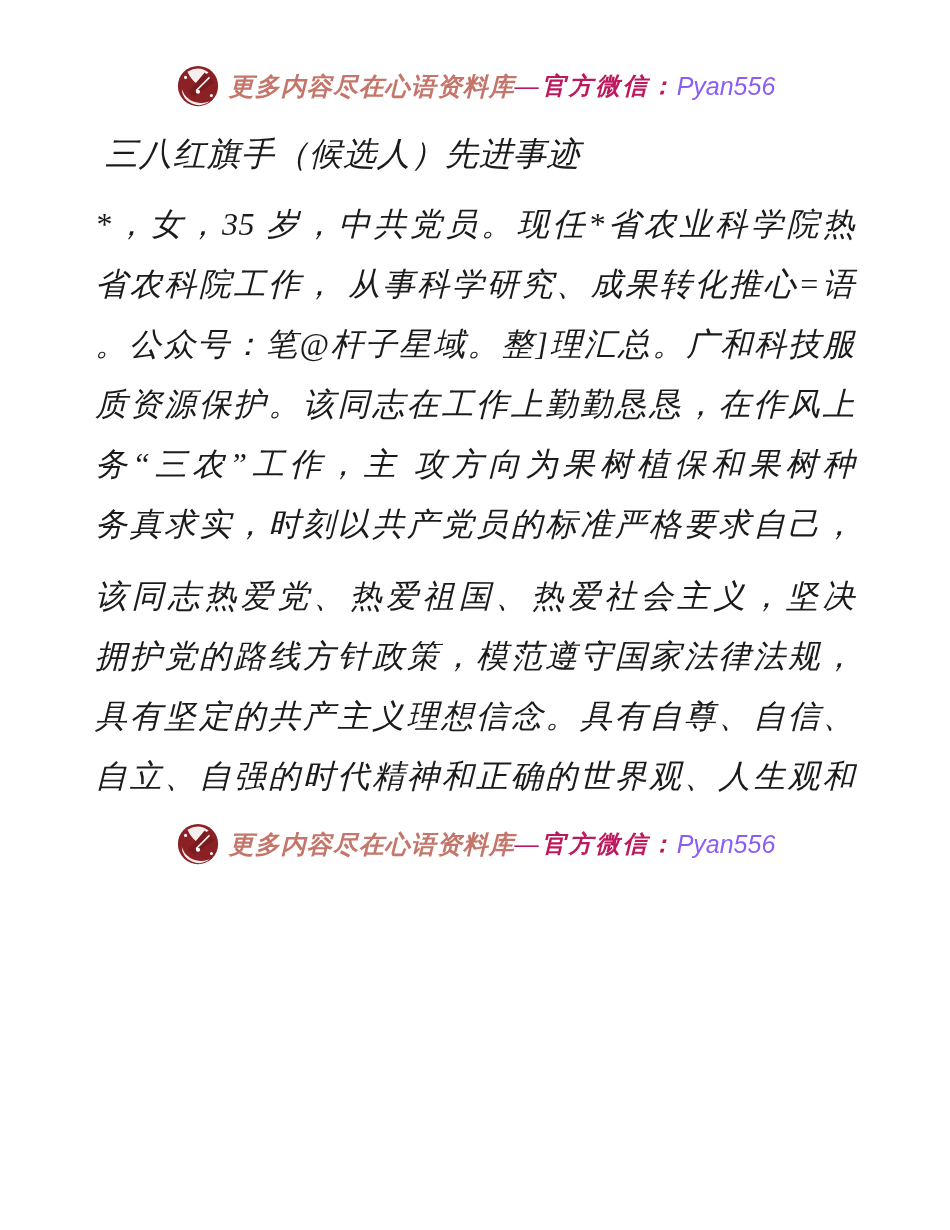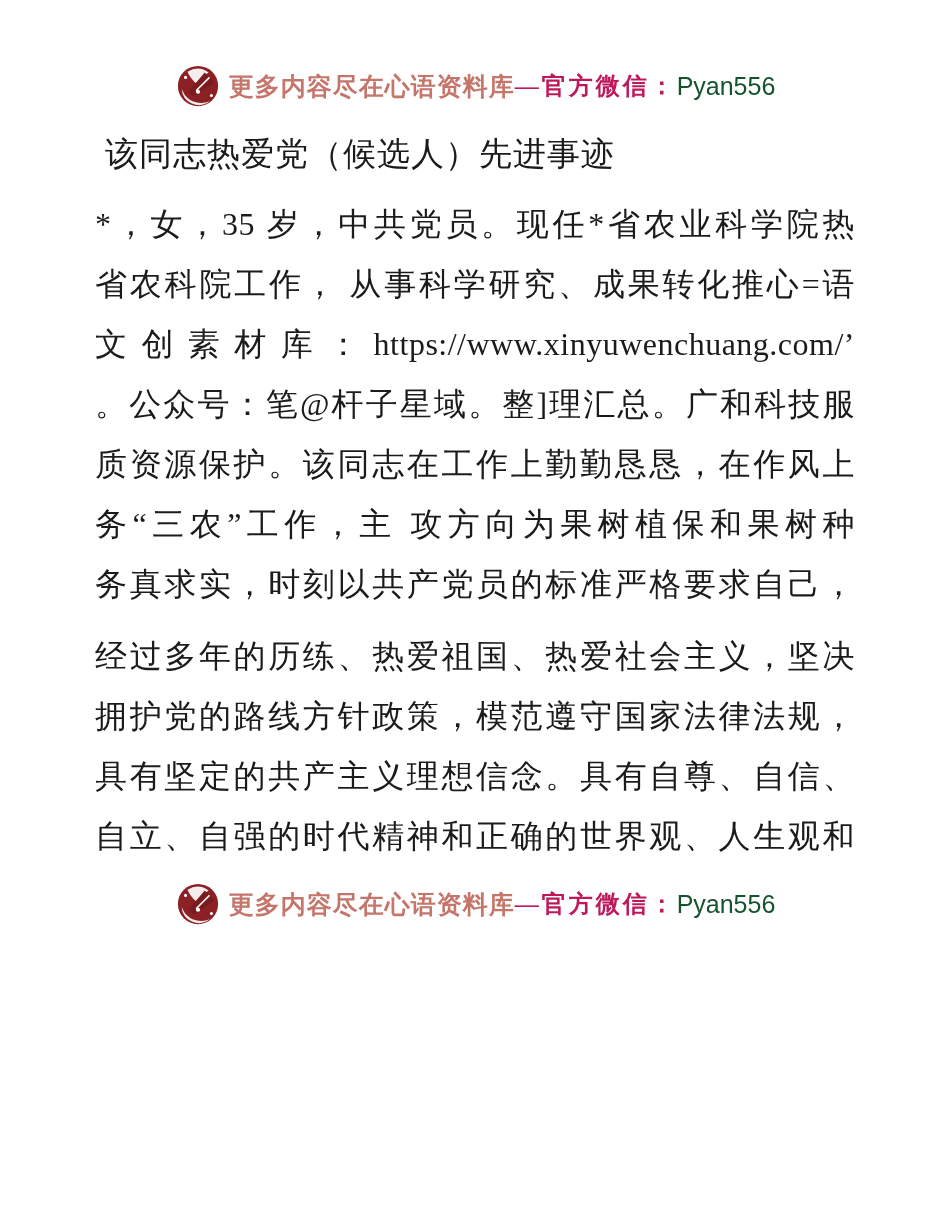--- a/index.html
+++ b/index.html
@@ -12,20 +12,21 @@
     height: 1230px;
     overflow: hidden;
     font-family: "Liberation Serif", "DejaVu Serif", serif;
     color: #1b1b1b;
   }
   .doc {
     box-sizing: border-box;
     width: 950px;
     height: 1230px;
     padding: 62px 95px 12px 95px;
+    font-style: italic;
   }
   
   .watermark {
     display: flex;
     align-items: center;
     justify-content: center;
     height: 48px;
     white-space: nowrap;
   }
   .watermark .logo {
@@ -43,21 +44,21 @@
   }
   .wm-channel {
     font-size: 24px;
     font-weight: bold;
     letter-spacing: 3px;
     color: #be185d;
   }
   .wm-id {
     font-family: "Liberation Sans", "DejaVu Sans", sans-serif;
     font-size: 25px;
-    color: #14532d;
+    color: #8b5cf6;
   }
   .watermark.footer { margin-top: 14px; }
   
   .title {
     margin: 18px 0 0 0;
     font-size: 33px;
     font-weight: normal;
     line-height: 52px;
     text-indent: 10px;
     letter-spacing: 1px;
@@ -96,35 +97,34 @@
         <circle cx="24" cy="30" r="2.2" fill="#ffffff"></circle>
         <circle cx="11" cy="15" r="1.6" fill="#ffffff"></circle>
         <circle cx="38" cy="34" r="1.6" fill="#ffffff"></circle>
       </svg>
     </span>
     <span class="wm-brand">更多内容尽在心语资料库</span>
     <span class="wm-channel">—官方微信：</span>
     <span class="wm-id">Pyan556</span>
   </div>
 
-  <h1 class="title">该同志热爱党（候选人）先进事迹</h1>
+  <h1 class="title">三八红旗手（候选人）先进事迹</h1>
 
   <div class="para">
     <div class="line">*，女，35 岁，中共党员。现任*省农业科学院热</div>
     <div class="line">省农科院工作， 从事科学研究、成果转化推心=语</div>
-    <div class="line">文创素材库：https://www.xinyuwenchuang.com/’</div>
     <div class="line">。公众号：笔@杆子星域。整]理汇总。广和科技服</div>
     <div class="line">质资源保护。该同志在工作上勤勤恳恳，在作风上</div>
     <div class="line">务“三农”工作，主 攻方向为果树植保和果树种</div>
     <div class="line">务真求实，时刻以共产党员的标准严格要求自己，</div>
   </div>
 
 
   <div class="para second">
-    <div class="line">经过多年的历练、热爱祖国、热爱社会主义，坚决</div>
+    <div class="line">该同志热爱党、热爱祖国、热爱社会主义，坚决</div>
     <div class="line">拥护党的路线方针政策，模范遵守国家法律法规，</div>
     <div class="line">具有坚定的共产主义理想信念。具有自尊、自信、</div>
     <div class="line">自立、自强的时代精神和正确的世界观、人生观和</div>
   </div>
 
   <div class="watermark footer">
     <span class="logo">
       <svg viewBox="0 0 48 48" width="46" height="46" aria-hidden="true">
         <circle cx="24" cy="24" r="21" fill="#8b2025"></circle>
         <path d="M7 27 A18 18 0 0 0 36 40 A22 22 0 0 1 10 33 Z" fill="#ffffff" opacity="0.92"></path>

